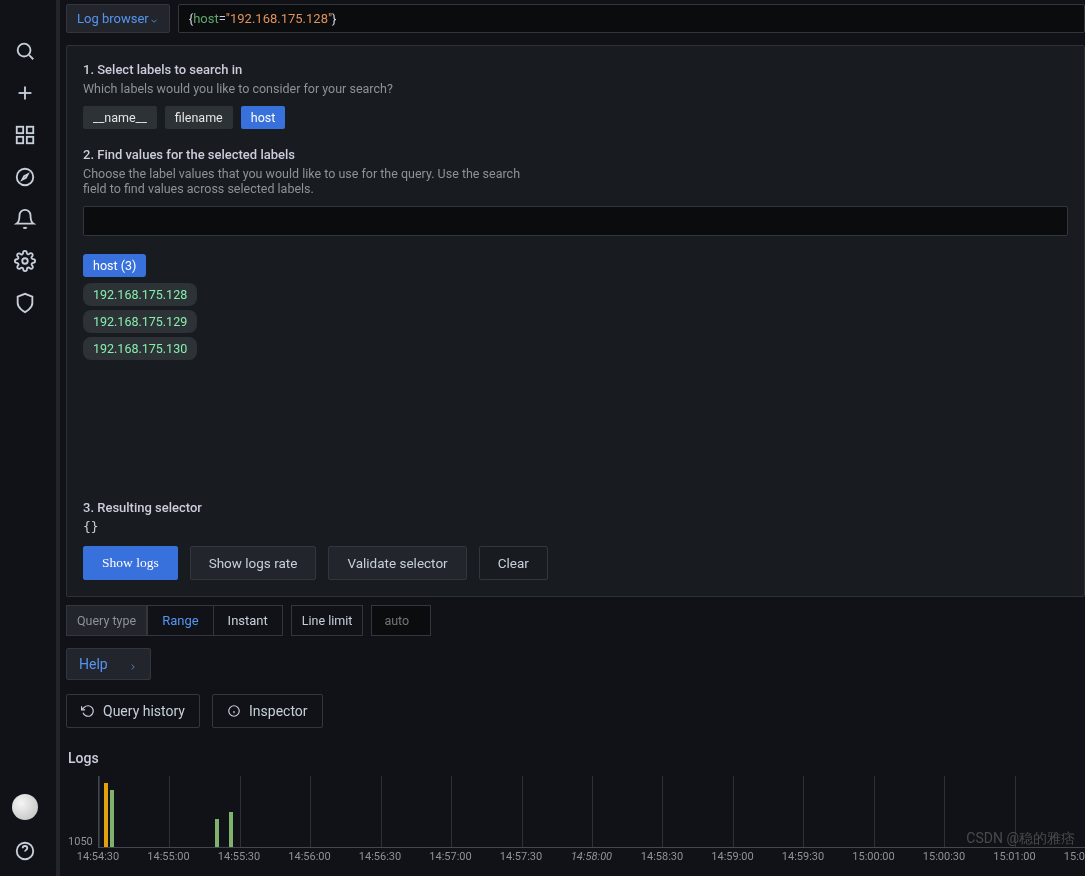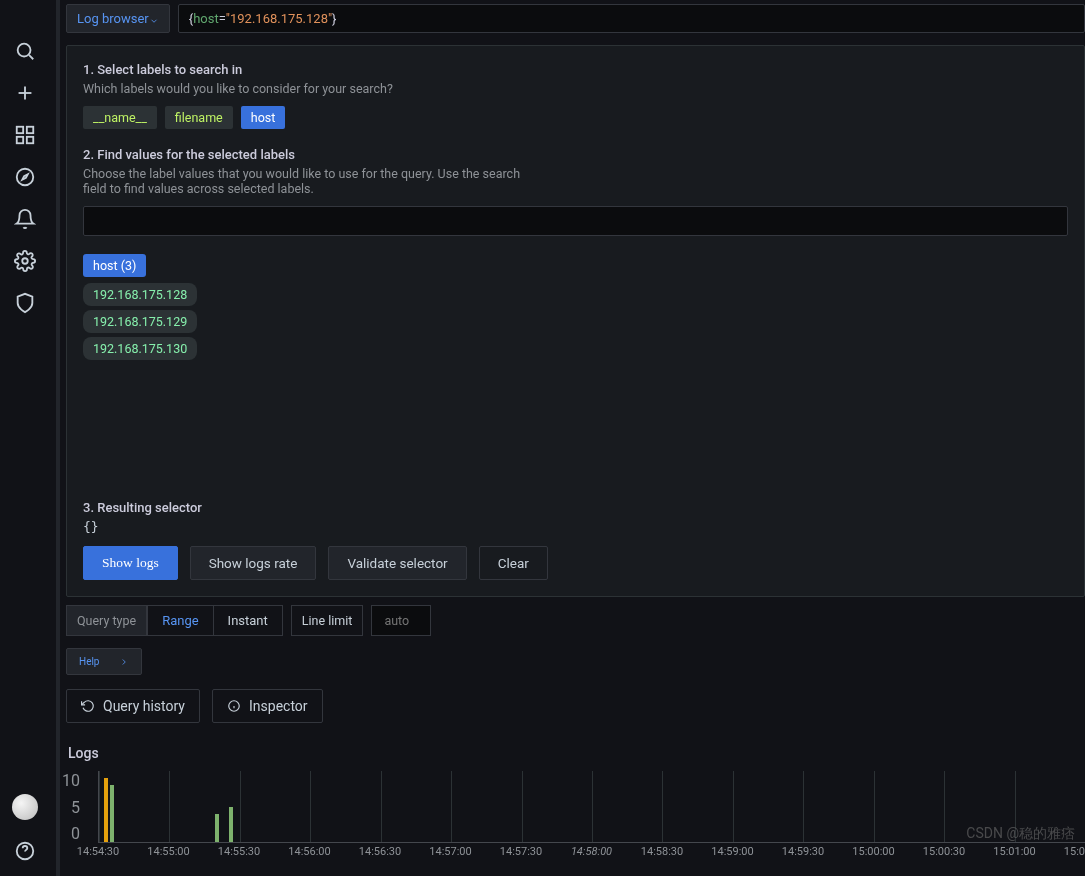--- a/index.html
+++ b/index.html
@@ -12,46 +12,46 @@
 .vbar { position:absolute; left:56px; top:0; bottom:0; width:4px; background:#22252b; }
 .qrow { display:flex; gap:8px; padding:4px 0 4px 8px; }
 .pill { background:#22252b; border:1px solid #33363d; border-radius:2px; padding:6px 10px; display:flex; align-items:center; gap:0; cursor:pointer; }
 .pill-blue { color:#5794f2; }
 .codebox { flex:1; background:#0b0c0e; border:1px solid #33363d; border-radius:2px; padding:6px 10px; font-family:Menlo,Consolas,monospace; font-size:13px; }
 .codebox .brace{color:#ccccdc}.codebox .key{color:#60a66e}.codebox .eq{color:#ccccdc}.codebox .str{color:#e0915b}
 .panel { background:#181b1f; border:1px solid #2c3235; border-radius:2px; margin:8px 0 8px 8px; padding:16px; }
 .sect-title { color:#ccccdc; font-weight:500; margin-bottom:4px; }
 .sect-desc { color:#8e9297; font-size:12.5px; margin-bottom:10px; }
 .chiprow { display:flex; gap:8px; flex-wrap:wrap; }
-.chip { background:#2c3235; color:#bef264; padding:4px 10px; border-radius:2px; cursor:pointer; font-size:12.5px; }
+.chip { background:#2c3235; color:#e5e5e5; padding:4px 10px; border-radius:2px; cursor:pointer; font-size:12.5px; }
 .chip-active { background:#3871dc; color:#fff; }
 .searchbar { background:#0b0c0e; border:1px solid #33363d; border-radius:2px; height:30px; width:100%; margin-top:8px; }
 .valuebox { margin-top:18px; }
 .valuehdr { display:inline-block; background:#3871dc; color:#fff; padding:4px 10px; border-radius:3px; font-size:12.5px; margin-bottom:6px; }
 .valuelist { display:flex; flex-direction:column; gap:4px; }
 .valueitem { background:#2c3235; color:#86efac; padding:4px 10px; border-radius:8px; cursor:pointer; width:fit-content; font-size:12.5px; }
 .spacer140 { height:140px; }
 .result { font-family:Menlo,Consolas,monospace; color:#c7d0d9; margin:4px 0 12px 0; }
 .btnrow { display:flex; gap:12px; }
 .btn { border:1px solid #33363d; background:#22252b; color:#c7d0d9; padding:8px 18px; border-radius:2px; cursor:pointer; font-size:13.5px; }
 .btn-primary { background:#3871dc; border-color:#3871dc; color:#fff;font-family:Liberation Serif, serif; }
 .btn-ghost { background:transparent; }
 .inline-controls { display:flex; align-items:center; gap:0; margin:8px 0 4px 8px; }
 .seglabel { background:#22252b; border:1px solid #33363d; padding:7px 10px; font-size:12.5px; color:#8e9297; }
 .seg { border:1px solid #33363d; padding:7px 14px; cursor:pointer; background:#111217; }
 .seg-active{color:#5794f2}
 .seg + .seg { border-left:none; }
 .linelimit { background:#0b0c0e; border:1px solid #33363d; padding:7px 12px; font-size:12.5px; color:#555; width:60px; margin-left:8px;}
 .ll-label{border:1px solid #33363d;padding:7px 10px;font-size:12.5px;background:#111217;margin-left:8px;}
-.helpbtn { display:inline-flex; align-items:center; gap:20px; background:#22252b; border:1px solid #33363d; padding:7px 12px; margin:8px 0 0 8px; color:#5794f2; cursor:pointer; border-radius:2px; font-size:10px;}
+.helpbtn { display:inline-flex; align-items:center; gap:20px; background:#22252b; border:1px solid #33363d; padding:7px 12px; margin:8px 0 0 8px; color:#5794f2; cursor:pointer; border-radius:2px; font-size:14px;}
 .actionrow { display:flex; gap:12px; margin:14px 0 0 8px; }
 .actbtn { display:flex; align-items:center; gap:8px; background:#111217; border:1px solid #33363d; padding:8px 14px; border-radius:2px; cursor:pointer; font-size:14px; }
 .logs-title { margin:22px 0 10px 10px; font-weight:500; color:#ccccdc; font-size:14px;}
 .chart { position:relative; margin-left:10px; height:90px; }
-.yaxis { position:absolute; left:0; top:0; bottom:18px; width:30px; display:flex; flex-direction:column; justify-content:space-between; align-items:flex-end; font-size:16px; color:#8e9297; padding-right:18px;}
+.yaxis { position:absolute; left:0; top:0; bottom:18px; width:30px; display:flex; flex-direction:row; justify-content:space-between; align-items:flex-end; font-size:11px; color:#8e9297; padding-right:6px;}
 .plot { position:absolute; left:30px; right:0; top:0; bottom:18px; border-left:1px solid #44474d; border-bottom:1px solid #44474d; }
 .grid-v { position:absolute; top:0; bottom:0; width:1px; background:#2c3235; }
 .bar { position:absolute; bottom:0; width:4px; }
 .xaxis { position:absolute; left:30px; right:0; bottom:0; height:16px; font-size:11px; color:#8e9297; }
 .xtick { position:absolute; transform:translateX(-50%); white-space:nowrap;}
 .watermark { position:absolute; right:10px; bottom:18px; color:#777; font-size:14px; opacity:.55; pointer-events:none;}
 svg{width:100%;height:100%}
 </style>
 </head>
 <body>

